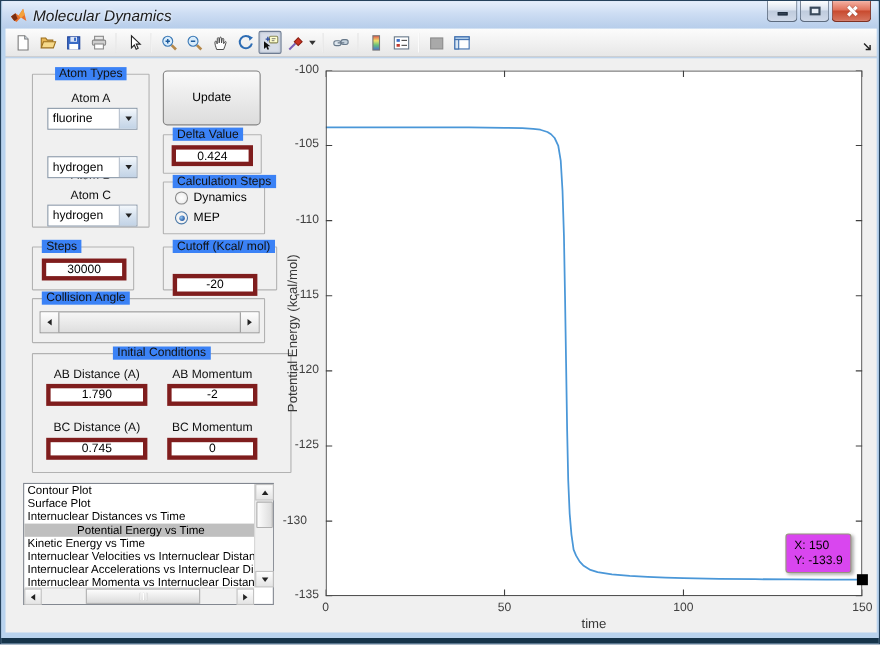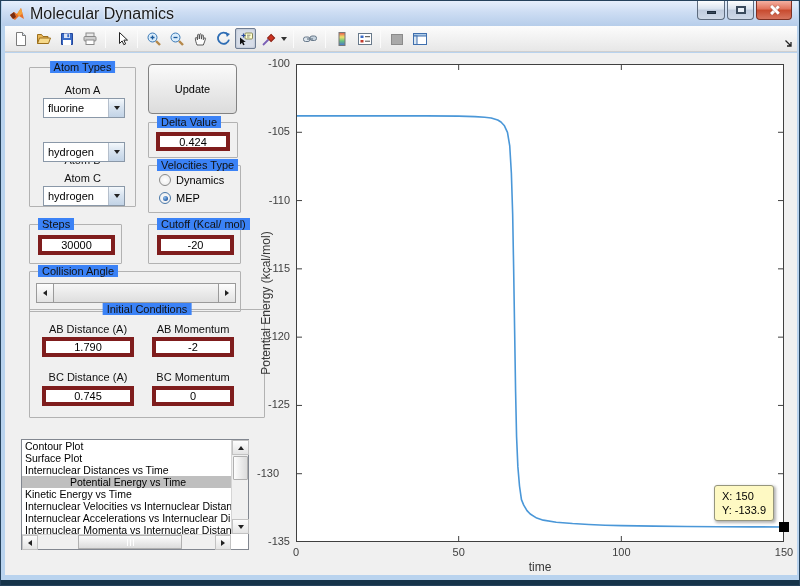--- a/index.html
+++ b/index.html
@@ -3,21 +3,21 @@
 <meta charset="utf-8">
 <style>
   html,body{margin:0;padding:0;background:#fff;}
   *{box-sizing:border-box;font-family:"Liberation Sans",sans-serif;}
   .window{position:relative;width:800px;height:586px;background:#b9d3ee;border:1px solid #25425c;overflow:hidden;}
 
   
   .titlebar{position:absolute;left:1px;top:0;right:1px;height:25px;
     background:linear-gradient(#e6effc,#cdddf3 45%,#b6cdea);display:flex;align-items:center;}
   .app-icon{width:16px;height:16px;margin:0 5px 0 7px;flex:0 0 auto;}
-  .title-text{font-size:16px;color:#1a1a1a;text-shadow:0 0 3px #fff;}
+  .title-text{font-size:14px;color:#1a1a1a;text-shadow:0 0 3px #fff;font-style:italic;}
   .winbtns{position:absolute;right:6px;top:0;display:flex;}
   .wbtn{height:19px;border:1px solid #5d6b7e;border-top:none;border-radius:0 0 4px 4px;
     background:linear-gradient(#fdfefe,#d9e2ee 45%,#bfcbdd 50%,#cfd9e8);position:relative;margin-left:2px;}
   .wbtn.min{width:28px;} .wbtn.max{width:27px;} 
   .wbtn.close{width:36px;border-color:#7e3022;background:linear-gradient(#f4b0a1,#e0715a 45%,#c84a2e 50%,#d6755f);}
   .glyph-min{position:absolute;left:9px;bottom:5px;width:9px;height:3px;background:#3a4a5c;border:1px solid #1e2c3c;}
   .glyph-max{position:absolute;left:8px;top:5px;width:10px;height:8px;border:2px solid #3a4a5c;background:#e8eef6;}
   .glyph-x{position:absolute;left:50%;top:50%;width:11px;height:11px;transform:translate(-50%,-50%);}
   .glyph-x::before,.glyph-x::after{content:"";position:absolute;left:5px;top:0;width:2.5px;height:11px;background:#fff;box-shadow:0 0 1px #7e3022;}
   .glyph-x::before{transform:rotate(45deg);} .glyph-x::after{transform:rotate(-45deg);}
@@ -87,21 +87,21 @@
 
   
   .chart{position:absolute;left:241px;top:0;width:551px;height:522px;}
   .plot-box{position:absolute;left:50px;top:11px;width:488px;height:478px;}
   .ytick{position:absolute;left:0;width:44px;text-align:right;font-size:11px;color:#404040;}
   .xtick{position:absolute;top:493px;width:40px;text-align:center;font-size:11px;color:#404040;}
   .xlabel{position:absolute;left:254px;top:507px;width:80px;text-align:center;font-size:12px;color:#383838;}
   .ylabel{position:absolute;left:20px;top:250px;transform:translate(-50%,-50%) rotate(-90deg);
     white-space:nowrap;font-size:12px;color:#383838;}
   .marker{position:absolute;width:10px;height:10px;background:#000;}
-  .datatip{position:absolute;background:#fef9c3;border:1px solid #96967d;border-radius:3px;
+  .datatip{position:absolute;background:#d946ef;border:1px solid #96967d;border-radius:3px;
     box-shadow:1.5px 1.5px 3px rgba(0,0,0,.3);padding:3px 7px;font-size:11px;color:#000;line-height:14px;white-space:nowrap;}
 </style>
 </head>
 <body>
 
 <div class="window">
 
   <div class="titlebar">
     <span class="app-icon">
       <svg width="16" height="16">
@@ -278,55 +278,55 @@
     </div>
 
     <button class="pushbtn" style="left:143px;top:11px;width:89px;height:50px;">Update</button>
 
     <div class="group" style="left:143px;top:69px;width:90px;height:36px;">
       <span class="gtitle">Delta Value</span>
       <div class="edit" style="left:7px;top:9px;width:74px;height:19px;">0.424</div>
     </div>
 
     <div class="group" style="left:143px;top:112px;width:93px;height:48px;">
-      <span class="gtitle">Velocities Type</span>
+      <span class="gtitle">Calculation Steps</span>
       <div class="radio-row" style="left:10px;top:8px;">
         <span class="radio"></span>
         <span class="rlabel">Dynamics</span>
       </div>
       <div class="radio-row" style="left:10px;top:26px;">
         <span class="radio on"></span>
         <span class="rlabel">MEP</span>
       </div>
     </div>
 
     <div class="group" style="left:24px;top:171px;width:93px;height:40px;">
       <span class="gtitle">Steps</span>
       <div class="edit" style="left:8px;top:10px;width:77px;height:20px;">30000</div>
     </div>
 
-    <div class="group" style="left:143px;top:171px;width:93px;height:40px;">
+    <div class="group" style="left:143px;top:171px;width:104px;height:40px;">
       <span class="gtitle">Cutoff (Kcal/ mol)</span>
-      <div class="edit" style="left:8px;top:10px;width:77px;height:20px;">-20</div>
+      <div class="edit" style="left:8px;top:24px;width:77px;height:20px;">-20</div>
     </div>
 
     <div class="group" style="left:24px;top:218px;width:212px;height:41px;">
       <span class="gtitle">Collision Angle</span>
       <div class="slider" style="left:6px;top:11px;width:200px;">
         <span class="sbtn left">
             <i class="tri-left"></i>
           </span>
         <span class="strack"></span>
         <span class="sbtn right">
             <i class="tri-right"></i>
           </span>
       </div>
     </div>
 
-    <div class="group" style="left:24px;top:256px;width:236px;height:109px;">
+    <div class="group" style="left:24px;top:268px;width:236px;height:109px;">
       <span class="gtitle center">Initial Conditions</span>
       <span class="flabel" style="left:12px;top:13px;width:92px;">AB Distance (A)</span>
       <div class="edit" style="left:12px;top:27px;width:92px;height:20px;">1.790</div>
       <span class="flabel" style="left:122px;top:13px;width:82px;">AB Momentum</span>
       <div class="edit" style="left:122px;top:27px;width:82px;height:20px;">-2</div>
       <span class="flabel" style="left:12px;top:61px;width:92px;">BC Distance (A)</span>
       <div class="edit" style="left:12px;top:76px;width:92px;height:20px;">0.745</div>
       <span class="flabel" style="left:122px;top:61px;width:82px;">BC Momentum</span>
       <div class="edit" style="left:122px;top:76px;width:82px;height:20px;">0</div>
     </div>

